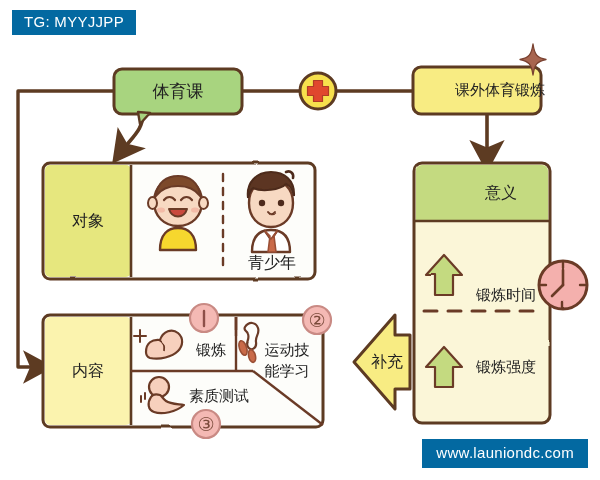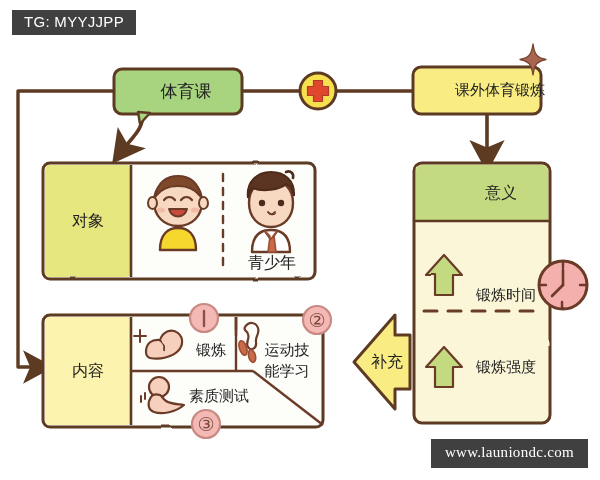--- a/index.html
+++ b/index.html
@@ -5,26 +5,26 @@
   html,body{margin:0;padding:0;}
   body{
     width:600px;height:480px;background:#ffffff;
     font-family:"Liberation Sans","DejaVu Sans",sans-serif;
     overflow:hidden;position:relative;
   }
   #stage{position:absolute;left:0;top:0;width:600px;height:480px;}
   svg#diagram{position:absolute;left:0;top:0;width:600px;height:480px;}
 
   .tagbox{
-    position:absolute;background:#404040;color:#ffffff;
+    position:absolute;background:#0369a1;color:#ffffff;
     font-size:15px;letter-spacing:.3px;
     display:flex;align-items:center;justify-content:center;
   }
   #tag-top{left:12px;top:10px;padding:3px 12px 5px 12px;}
-  #wm-bottom{right:12px;bottom:12px;padding:5px 14px 7px 14px;font-size:15px;font-family:Liberation Serif, serif;}
+  #wm-bottom{right:12px;bottom:12px;padding:5px 14px 7px 14px;font-size:15px;}
 
   .lbl{
     position:absolute;
     font-family:"DejaVu Sans","Liberation Sans",sans-serif;
     color:#222222;white-space:nowrap;
     display:flex;align-items:center;justify-content:center;
     pointer-events:none;
   }
   .lbl.n{color:#7a4a3a;}
 </style>
@@ -199,21 +199,21 @@
         <line x1="563" y1="302" x2="563" y2="307" stroke="#6b3a27" stroke-width="2.4" stroke-linecap="round"></line>
         <line x1="541" y1="285" x2="546" y2="285" stroke="#6b3a27" stroke-width="2.4" stroke-linecap="round"></line>
         <line x1="580" y1="285" x2="585" y2="285" stroke="#6b3a27" stroke-width="2.4" stroke-linecap="round"></line>
         <line x1="563" y1="285" x2="563" y2="270" stroke="#6b3a27" stroke-width="2.6" stroke-linecap="round"></line>
         <line x1="563" y1="285" x2="552" y2="296" stroke="#6b3a27" stroke-width="2.6" stroke-linecap="round"></line>
       </g>
 
     </g>
   </svg>
 
-  <div class="lbl" style="left:114px;top:69px;width:128px;height:45px;font-size:17px;padding-left:8px;">体育课</div>
+  <div class="lbl" style="left:114px;top:69px;width:128px;height:45px;font-size:17px;">体育课</div>
 
   <div class="lbl" style="left:413px;top:67px;width:128px;height:47px;font-size:15px;margin-left:23px;">课外体育锻炼</div>
 
   <div class="lbl" style="left:45px;top:165px;width:86px;height:112px;font-size:16px;">对象</div>
 
 
   <div class="lbl" style="left:240px;top:252px;width:64px;height:22px;font-size:16px;">青少年</div>
 
   <div class="lbl" style="left:45px;top:317px;width:86px;height:108px;font-size:16px;">内容</div>
 

